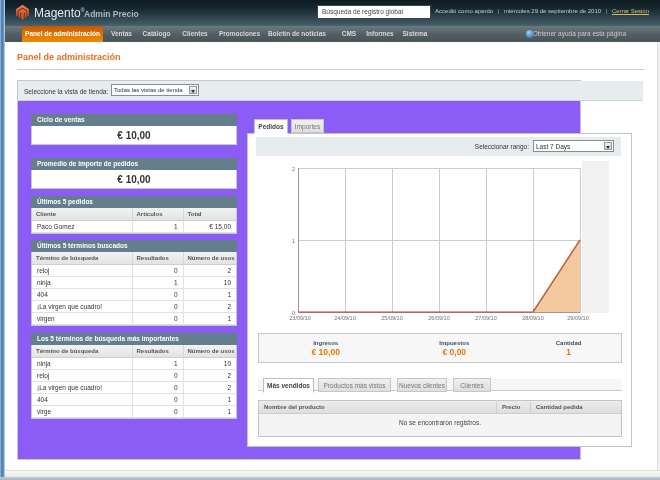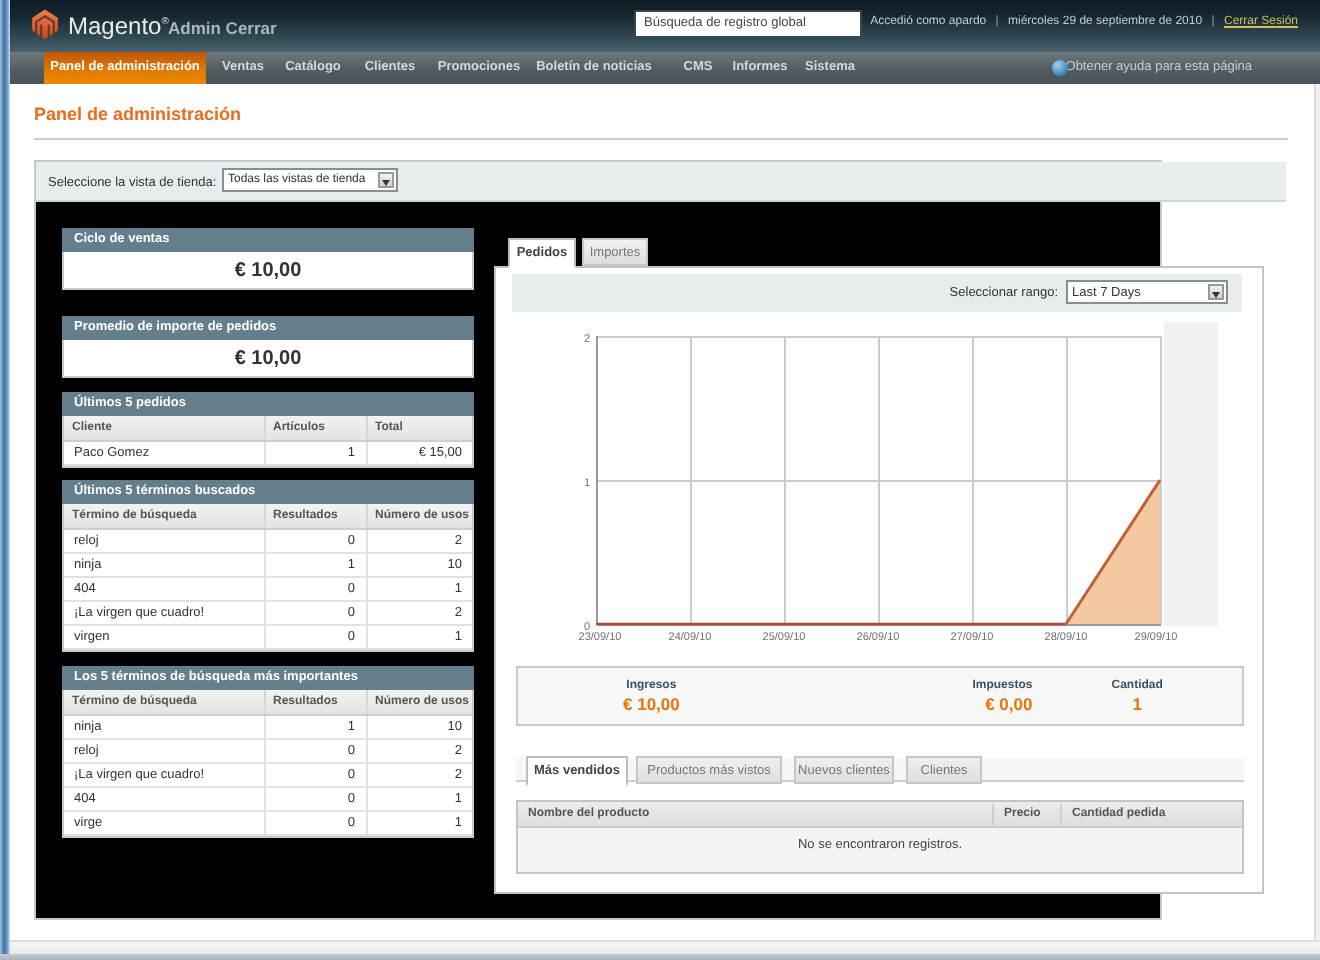--- a/index.html
+++ b/index.html
@@ -34,21 +34,21 @@
 #help { position:absolute; right:34px; top:0; height:16px; line-height:16px; font-size:6.5px; color:#c9ced1; }
 #helpico { right:126px; top:4px; width:8px; height:8px; border-radius:50%;
   background:radial-gradient(circle at 35% 30%, #9fd4f0, #3e85b5 70%); }
 
 
 #ptitle { left:17px; top:52px; font-size:9px; font-weight:bold; color:#ea6c1e; }
 #tline { left:17px; top:69px; width:627px; height:1px; background:#cccccc; }
 
 
 #obox { left:17px; top:80px; width:564px; height:380px; border:1px solid #c8c8c8;
-  background:#000000; }
+  background:#8b5cf6; }
 #selbar { left:0; top:0; width:625px; height:20px; background:#e7edef;
   border-bottom:1px solid #ccd4d7; }
 #selbar .lbl { position:absolute; left:6px; top:7px; font-size:6.5px; color:#333; }
 .selbox { position:absolute; border:1px solid #888f94; background:#fff;
   font-size:6.5px; color:#333; }
 .selbox .txt { position:absolute; left:2px; top:2px; white-space:nowrap; }
 .selbox .arr { position:absolute; right:1px; top:1px; bottom:1px; width:8px;
   background:linear-gradient(#f3f3f3,#cfcfcf); border:1px solid #9a9a9a; }
 .selbox .arr:after { content:""; position:absolute; left:1px; top:3px;
   border:2px solid transparent; border-top:3px solid #333; }
@@ -77,21 +77,21 @@
 .rtab.off { background:linear-gradient(#f0f0f0,#dedede); color:#777; border-color:#c6c6c6; }
 #rcard { left:229px; top:52px; width:385px; height:314px; border:1px solid #bfc5c7;
   background:#fff; }
 #rangebar { position:absolute; left:8px; top:3px; width:365px; height:19px;
   background:#e7edef; }
 #rangebar .lbl { position:absolute; right:92px; top:6px; font-size:6.5px; color:#333; }
 #sel2 { right:7px; top:3px; width:81px; height:12px; }
 #statbox { position:absolute; left:10px; top:199px; width:364px; height:30px;
   border:1px solid #c9c9c9; background:#f7f7f7; display:table; }
 #statbox .cell { display:table-cell; text-align:center; vertical-align:middle; }
-#statbox .c1{width:28%;} #statbox .c2{width:26%;text-align:right;} #statbox .c3{width:24%;} #statbox .c4{width:22%;}
+#statbox .c1{width:28%;} #statbox .c2{width:26%;} #statbox .c3{width:24%;} #statbox .c4{width:22%;}
 #statbox .sl { font-size:6px; font-weight:bold; color:#3c4f63; }
 #statbox .sv { font-size:8.5px; font-weight:bold; color:#e87505; margin-top:1px; }
 #gcard { position:absolute; left:10px; top:266px; width:364px; height:37px;
   border:1px solid #c5c5c5; background:#f4f4f4; }
 #gcard .ghead { position:absolute; left:0; top:0; width:100%; height:13px;
   background:linear-gradient(#ececec,#dedede); border-bottom:1px solid #ccc; }
 #gcard .gh { position:absolute; top:0; height:13px; line-height:13px; font-size:6px;
   font-weight:bold; color:#555; }
 #gcard .empty { position:absolute; left:0; top:18px; width:100%; text-align:center;
   font-size:6.5px; color:#444; }
@@ -109,21 +109,21 @@
       <stop offset="1" stop-color="#b94a22"></stop>
         </linearGradient>
       </defs>
     <path d="M7.5 0.8 L13.9 4.9 V11.2 L7.5 15.8 L1.1 11.2 V4.9 Z" fill="url(#lg)"></path>
     <g stroke="#53342a" fill="none" stroke-width="1.1" opacity="0.85">
       <path d="M3.1 13.1 V6.9 L7.5 4.2 L11.9 6.9 V13.1"></path>
       <path d="M5.6 15 V8.4 M9.4 15 V8.4"></path>
     </g>
   </svg>
   <div id="mgtxt" class="abs">Magento<span style="font-size:5px;vertical-align:super;">®</span></div>
-  <div id="aptxt" class="abs">Admin Cerrar</div>
+  <div id="aptxt" class="abs">Admin Precio</div>
   <div id="srch" class="abs">Búsqueda de registro global</div>
   <div id="hright" class="abs">Accedió como apardo <span class="sep">|</span> miércoles 29 de septiembre de 2010 <span class="sep">|</span> <a>Cerrar Sesión</a></div>
 
   <div id="nav" class="abs">
     <div class="tab" id="tab0">Panel de administración</div>
     <div class="tab" style="left:103px;width:27px;">Ventas</div>
     <div class="tab" style="left:135px;width:33px;">Catálogo</div>
     <div class="tab" style="left:173px;width:34px;">Clientes</div>
     <div class="tab" style="left:212px;width:45px;">Promociones</div>
     <div class="tab" style="left:261px;width:62px;">Boletín de noticias</div>

